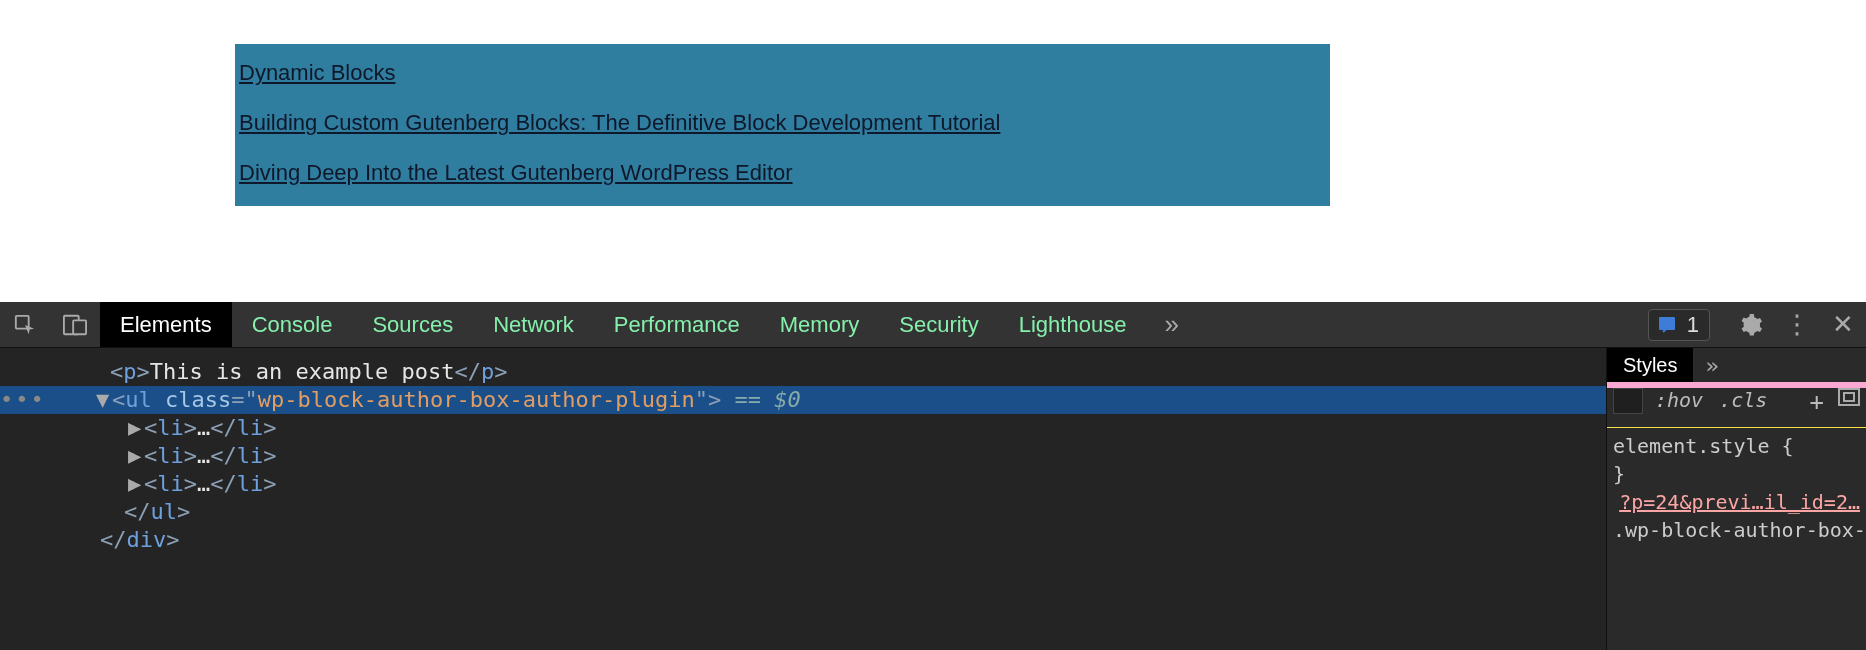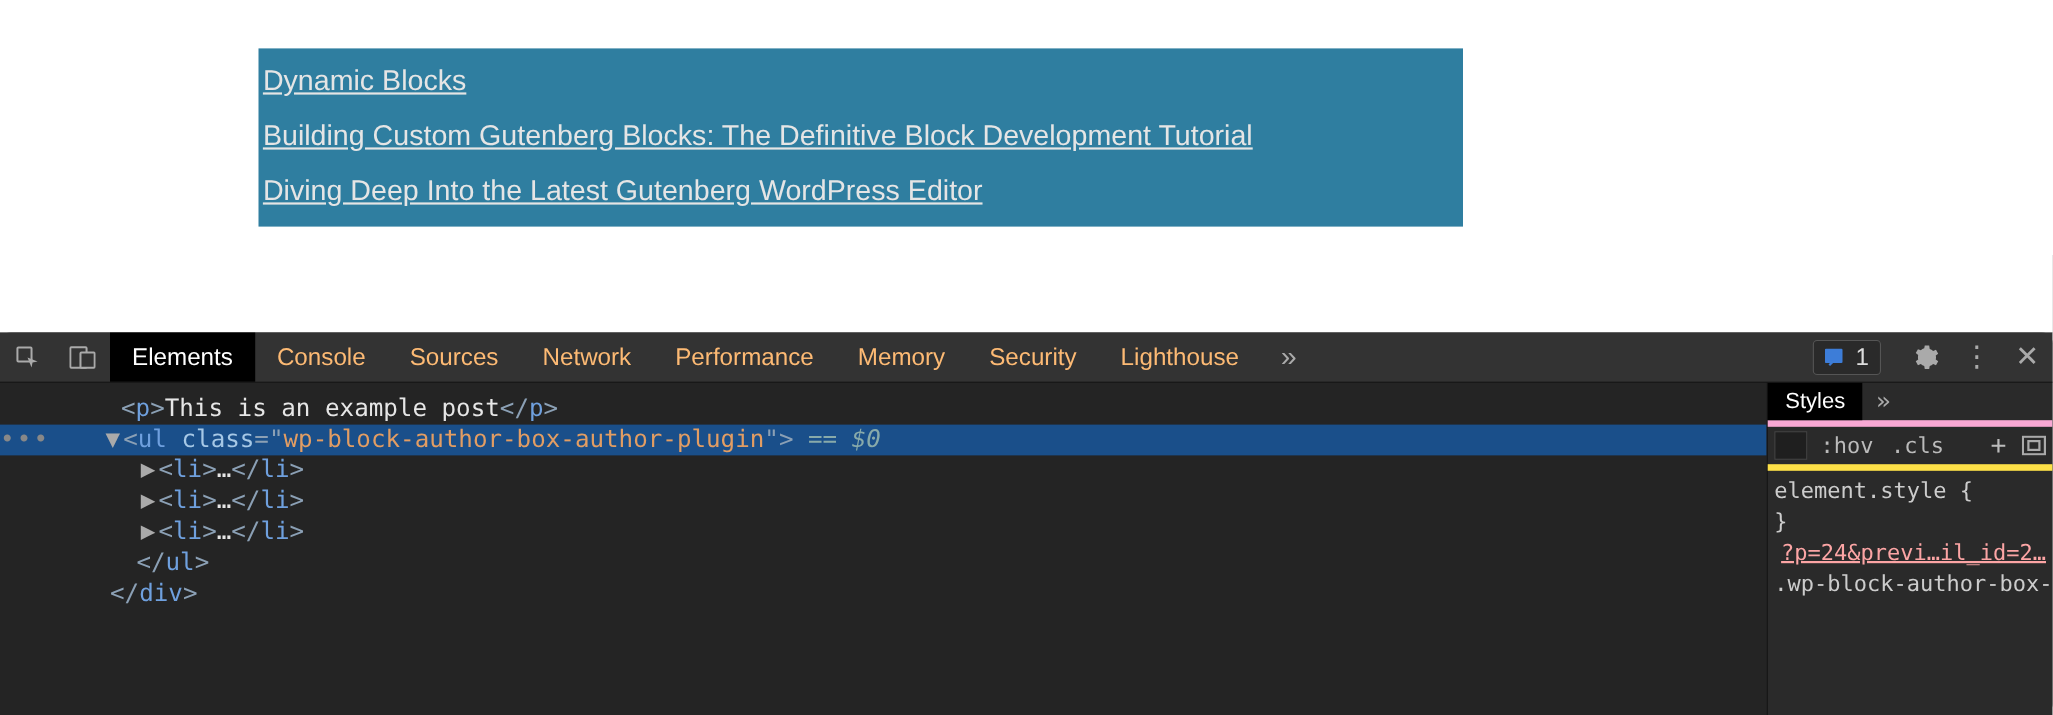--- a/index.html
+++ b/index.html
@@ -15,39 +15,38 @@
   .highlighted-block {
     position: absolute;
     left: 235px;
     top: 44px;
     width: 1095px;
     background: #2f7ea0;
     padding: 4px 4px 8px 4px;
   }
   .highlighted-block a {
     display: block;
-    color: #e5e5e5;
-    font-size: 26px;
+    color: #0f172a;
+    font-size: 22px;
     line-height: 50px;
     text-decoration: underline;
     font-family: Arial, sans-serif;
     width: fit-content;
   }
 
   
   .devtools {
     width: 100%;
     height: 348px;
     background: #242424;
     color: #ccc;
     font-family: -apple-system, BlinkMacSystemFont, "Segoe UI", Helvetica, sans-serif;
     font-size: 22px;
     display: flex;
     flex-direction: column;
-    border-radius: 10px;
   }
 
   
   .dt-toolbar {
     height: 46px;
     display: flex;
     align-items: stretch;
     background: #333;
     border-bottom: 1px solid #111;
   }
@@ -59,21 +58,21 @@
     color: #aaa;
   }
   .tabs {
     display: flex;
     align-items: stretch;
   }
   .tab {
     padding: 0 20px;
     display: flex;
     align-items: center;
-    color: #fdba74;
+    color: #86efac;
     cursor: pointer;
   }
   .tab.active {
     background: #000;
     color: #fff;
   }
   .tabs-overflow {
     padding: 0 18px;
     display: flex;
     align-items: center;
@@ -186,24 +185,25 @@
     color: #9b9b9b;
     font-family: -apple-system, BlinkMacSystemFont, sans-serif;
     font-size: 20px;
   }
   .styles-tab.active { background: #000; color: #fff; }
   .styles-tabs .ovfl { padding: 0 12px; display:flex; align-items:center; color:#aaa; font-size:22px; }
 
   .styles-toolbar {
     height: 40px;
     display: flex;
-    align-items: center;
-    border-bottom: 6px solid #fde047;
+    align-items: flex-start;
+    border-bottom: 1px solid #fde047;
     padding: 0 6px;
     gap: 8px;
+    font-style: italic;
   }
   .filter-box {
     width: 30px; height: 26px; background:#1f1f1f; border:1px solid #444;
   }
   .hov, .cls { color:#bbb; font-family: Menlo, monospace; font-size:20px; padding:0 4px; }
   .plus { color:#bbb; font-size:24px; margin-left:auto; }
   .boxmodel-icon svg { display:block; }
 
   .styles-rules { flex:1; padding: 4px 6px; overflow:hidden; }
   .rule-line { line-height: 28px; white-space: pre; }

